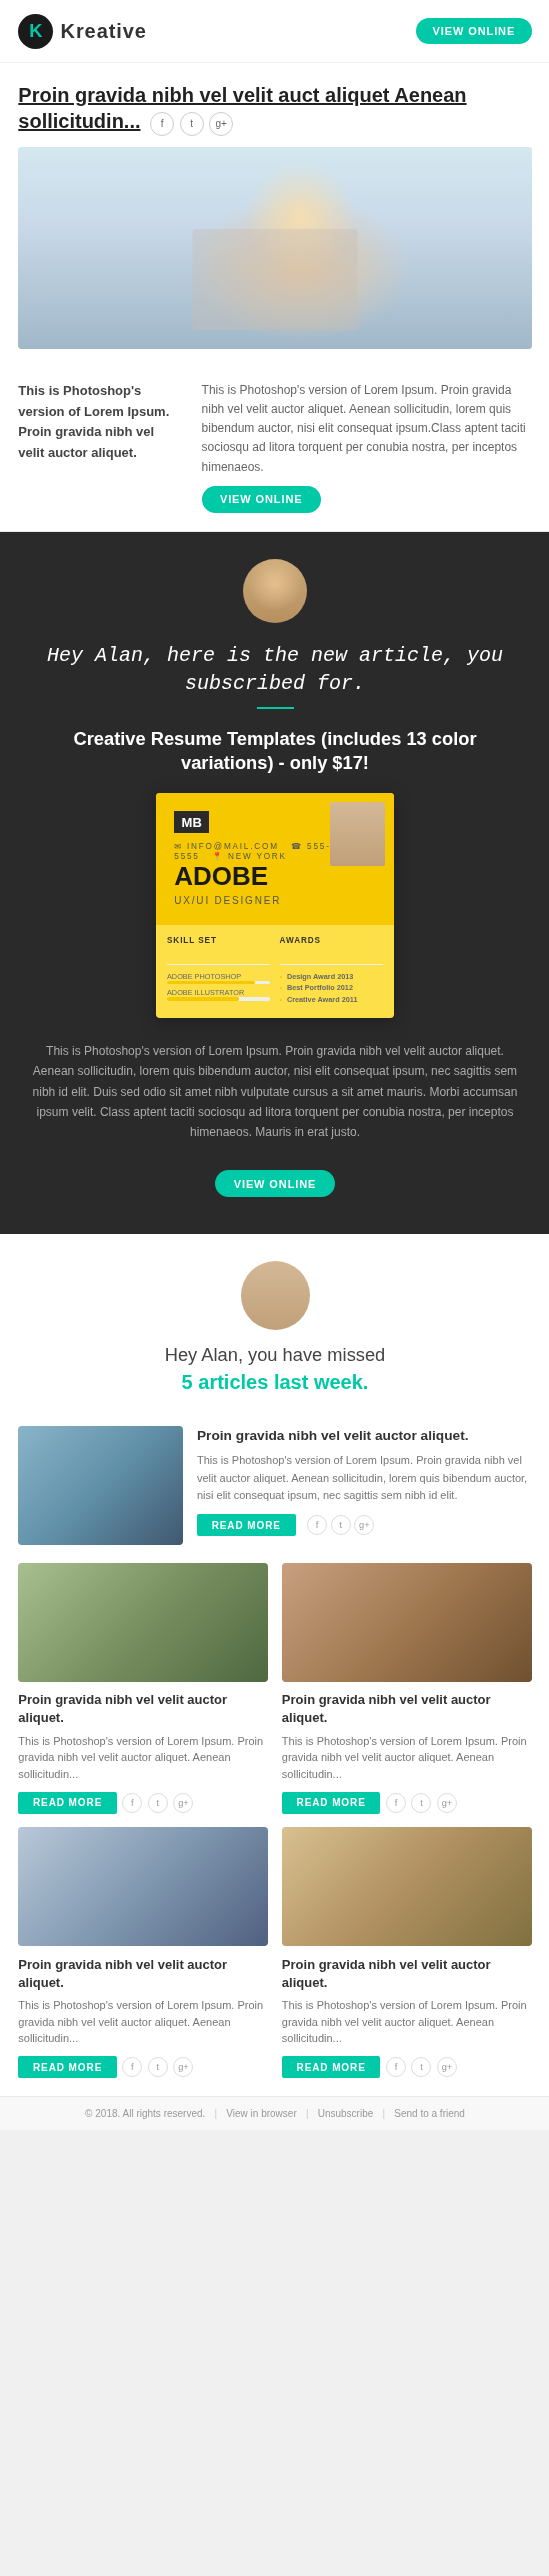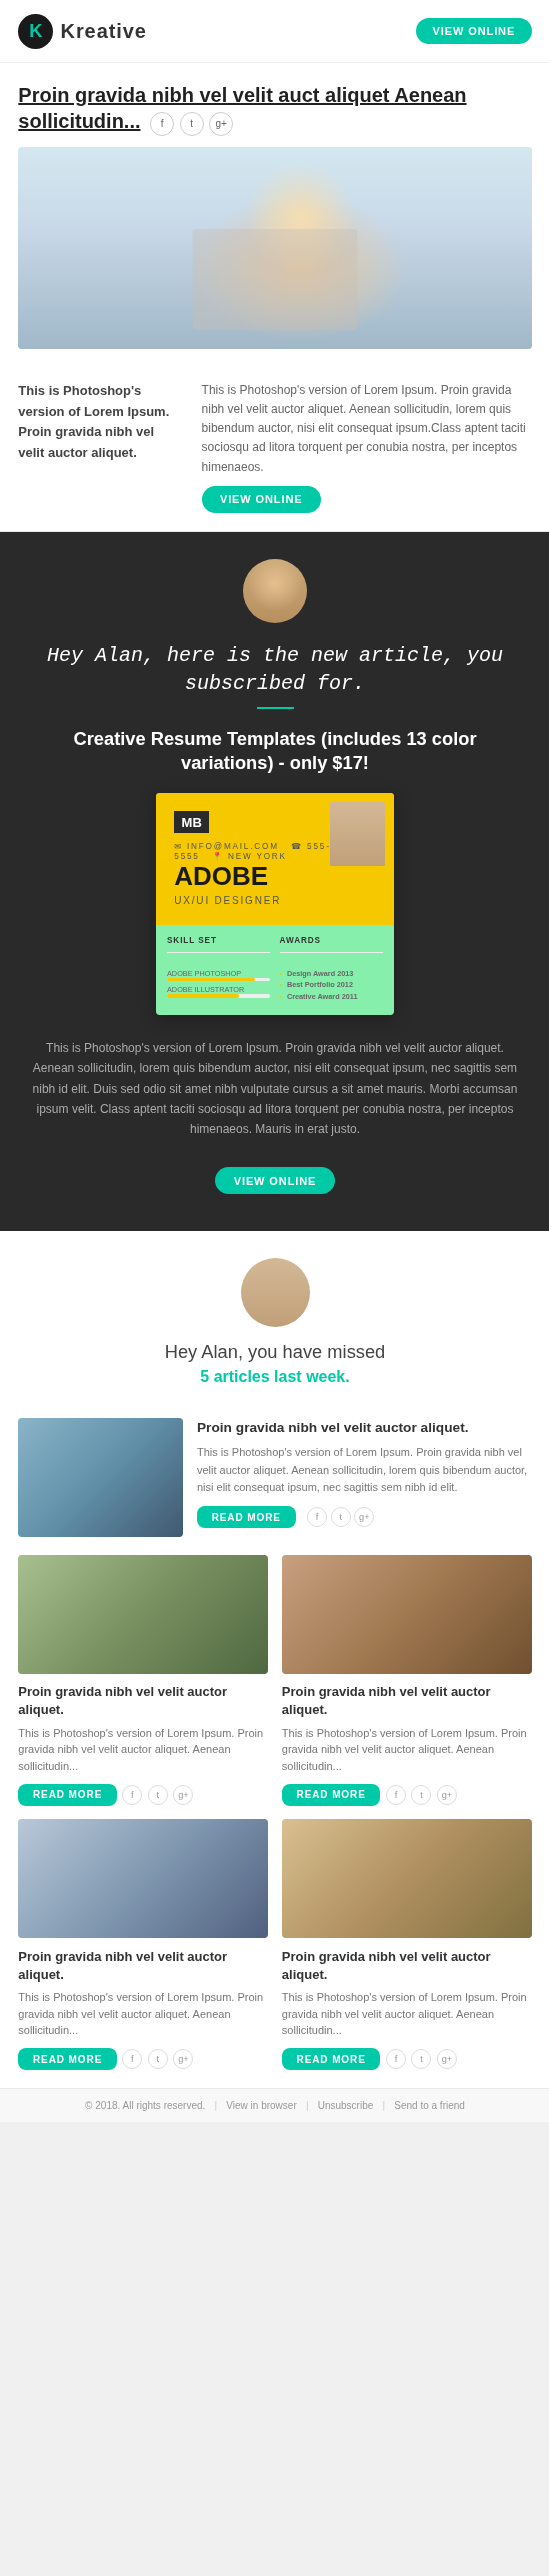--- a/index.html
+++ b/index.html
@@ -198,21 +198,21 @@
       margin: 9.2px auto 18.3px auto;
     }
     .dark-subtitle {
       font-size: 18.3px;
       color: #ffffff;
       font-weight: bold;
       margin-bottom: 18.3px;
       line-height: 1.3;
     }
     .resume-card {
-      background: #86efac;
+      background: #fde047;
       width: 238px;
       margin: 0 auto 23px auto;
       border-radius: 3.7px;
       overflow: hidden;
       box-shadow: 0 3.7px 18.3px rgba(0,0,0,0.3);
     }
     .resume-yellow-header {
       background: #f5c800;
       padding: 18.3px;
       text-align: left;
@@ -265,23 +265,23 @@
     }
     .resume-col-right {
       flex: 1;
     }
     .resume-section-title {
       font-size: 8.2px;
       font-weight: bold;
       color: #333;
       text-transform: uppercase;
       letter-spacing: 0.9px;
-      margin-bottom: 16px;
+      margin-bottom: 7px;
       border-bottom: 0.9px solid #eee;
-      padding-bottom: 7px;
+      padding-bottom: 19px;
     }
     .resume-skill-bar {
       height: 3.7px;
       background: #eee;
       border-radius: 1.8px;
       margin-bottom: 3.7px;
     }
     .resume-skill-fill {
       height: 100%;
       background: #f5c800;
@@ -332,21 +332,21 @@
       width: 100%;
       height: 100%;
       background: linear-gradient(180deg, #d4b896 0%, #c0a07a 100%);
     }
     .hey-text {
       font-size: 18.3px;
       color: #444;
       margin-bottom: 4.6px;
     }
     .missed-text {
-      font-size: 16px;
+      font-size: 20px;
       color: #444;
       text-align: center;
     }
     .articles-highlight {
       color: #00c9a7;
       font-weight: bold;
     }
 
     
     .article-section {
@@ -405,21 +405,21 @@
       font-size: 11px;
       color: #777;
       line-height: 1.6;
       margin-bottom: 9.2px;
     }
     .read-more-btn {
       display: inline-block;
       background: #00c9a7;
       color: white;
       padding: 5.5px 14.7px;
-      border-radius: 8px;
+      border-radius: 2px;
       font-size: 10px;
       font-weight: bold;
       text-transform: uppercase;
       letter-spacing: 0.9px;
       cursor: pointer;
       border: none;
     }
     .article-social-icons {
       display: inline-flex;
       gap: 3.7px;

